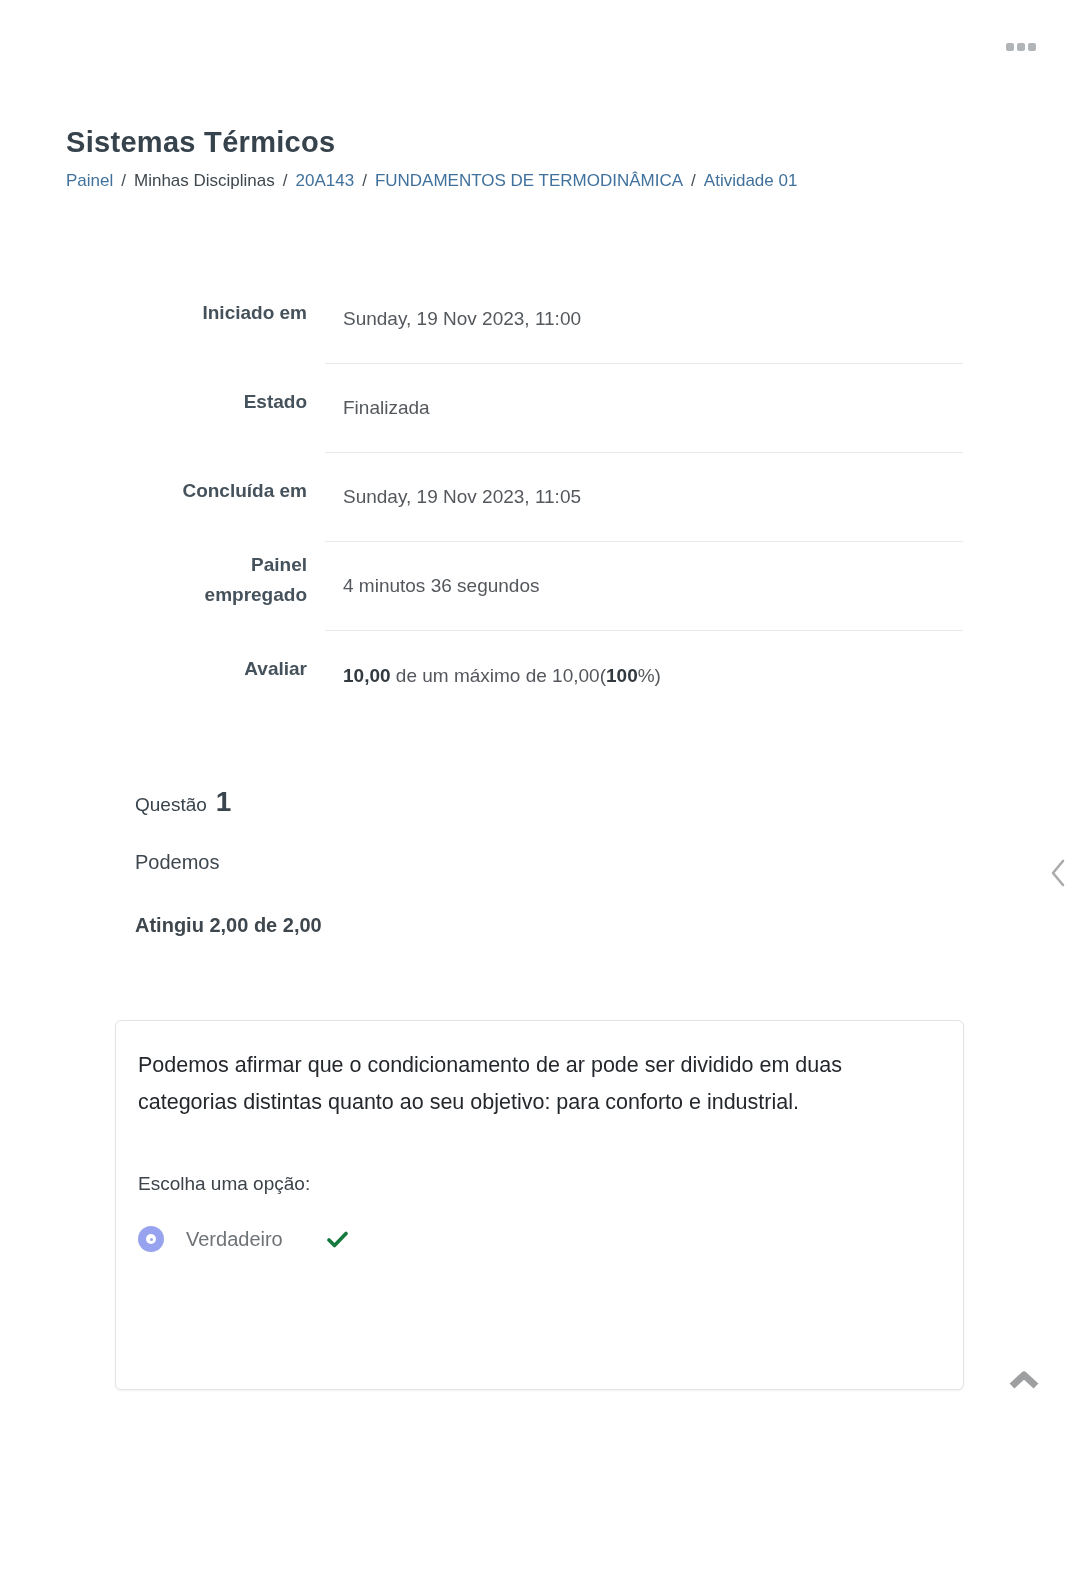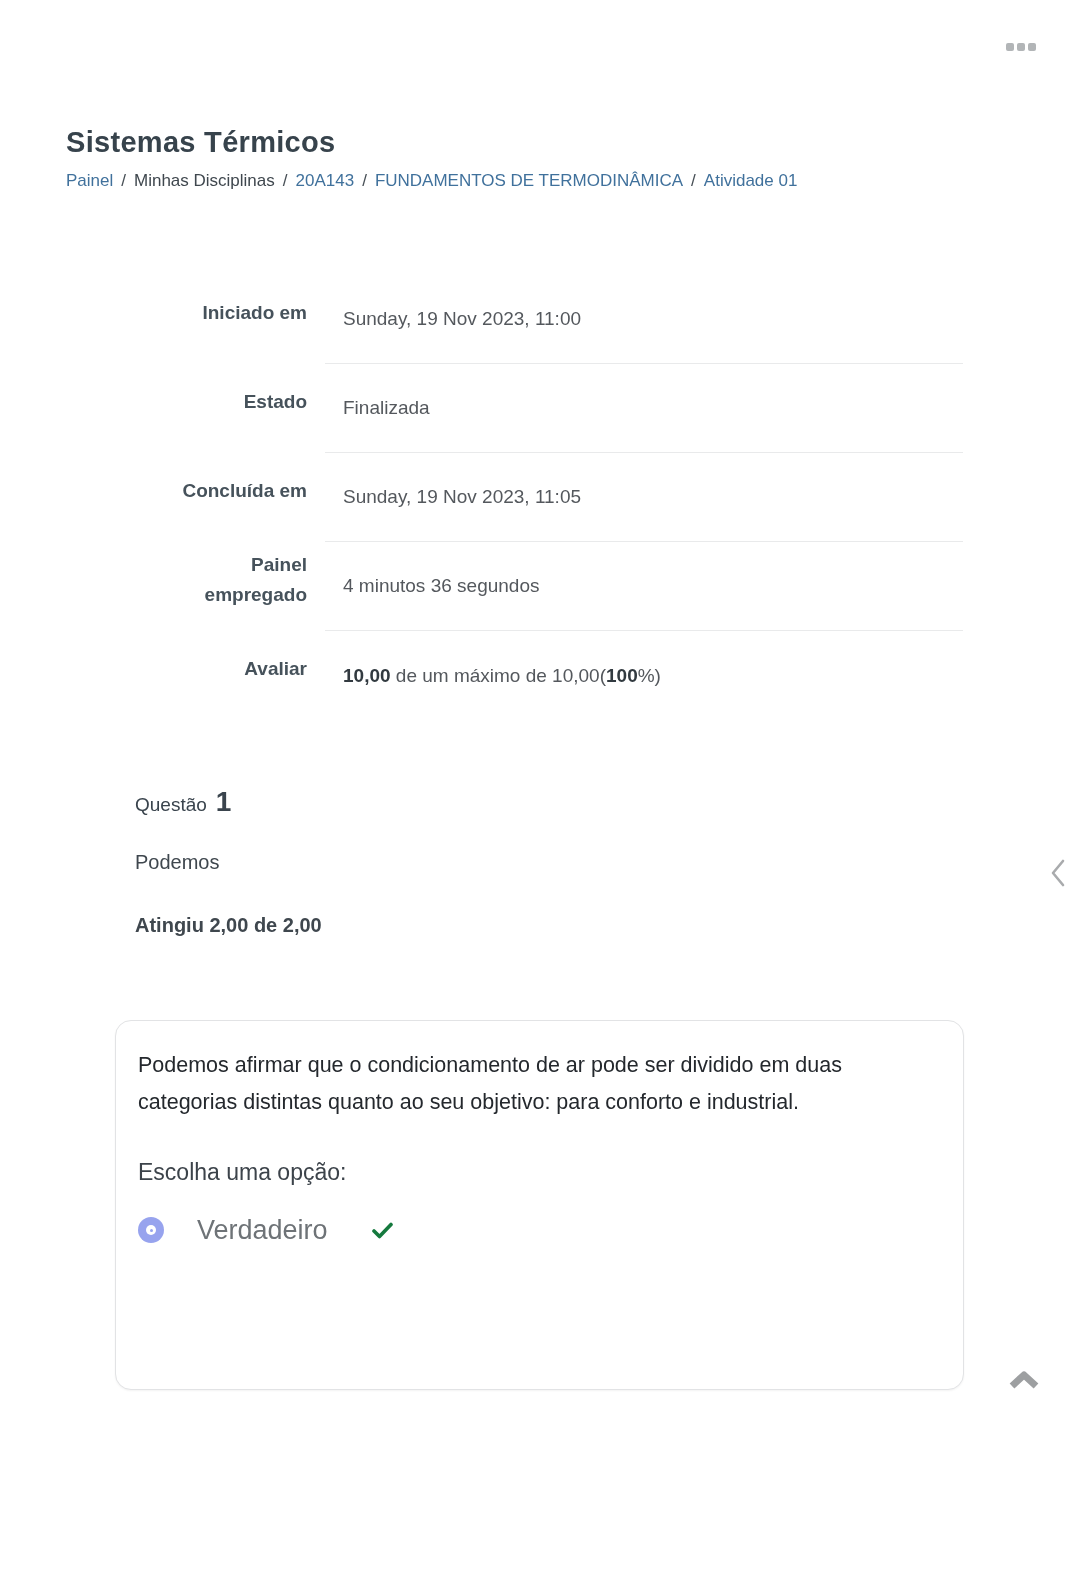--- a/index.html
+++ b/index.html
@@ -37,35 +37,35 @@
   .qinfo .qno-label { font-size:19px; color:#3a444d; }
   .qinfo .qno-num { font-size:28px; font-weight:700; color:#3a444d; margin-left:9px; }
   .qinfo .qstate { margin-top:33px; font-size:20px; color:#3f474e; }
   .qinfo .qpoints { margin-top:40px; font-size:20px; color:#3f474e;font-weight:bold; }
 
   
   .nav-chevron { position:absolute; left:1048px; top:857px; cursor:pointer; }
 
   
   .card { position:absolute; left:115px; top:1020px; width:849px; height:370px;
-          background:#fff; border:1px solid #e2e3e5; border-radius:16px;
+          background:#fff; border:1px solid #e2e3e5; border-radius:6px;
           box-shadow:0 1px 2px rgba(0,0,0,.05); padding:26px 22px; }
   .qtext { font-size:21.5px; line-height:37px; color:#24282d; max-width:810px; }
-  .prompt { margin-top:38px; font-size:23px; color:#3c434a; }
+  .prompt { margin-top:52px; font-size:19px; color:#3c434a; }
   .options { margin-top:31px; }
   .option { display:flex; align-items:center; height:26px; margin-bottom:37px; }
   .radio { width:26px; height:26px; border-radius:50%; flex:0 0 26px;
            position:relative; cursor:pointer; }
   .radio.unchecked { background:#fff; border:2px solid #d9dcde; }
   .radio.checked { background:#97a3ee; }
   .radio.checked::before { content:""; position:absolute; left:8px; top:8px;
            width:10px; height:10px; border-radius:50%; background:#ffffff; }
   .radio.checked::after { content:""; position:absolute; left:11.5px; top:11.5px;
            width:3px; height:3px; border-radius:50%; background:#97a3ee; }
-  .option .olabel { margin-left:33px; font-size:27px; color:#6e7377; }
+  .option .olabel { margin-left:22px; font-size:20px; color:#6e7377; }
   .check-icon { margin-left:44px; display:flex; align-items:center; }
 
   
   .totop { position:absolute; left:1006px; top:1368px; cursor:pointer; }
 </style>
 </head>
 <body>
 
 <div class="dots">
   <span></span>

